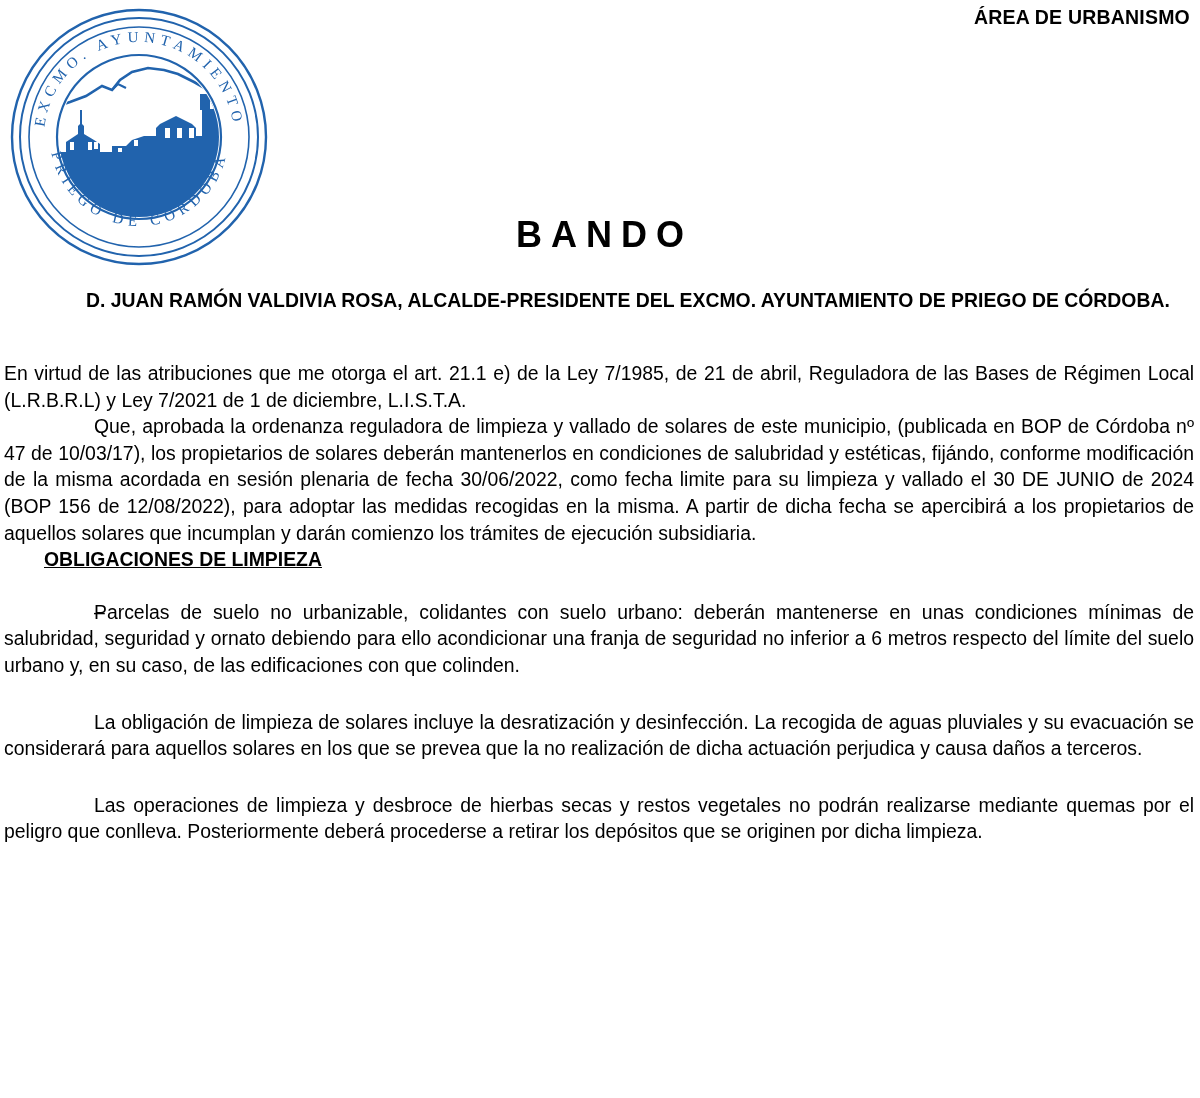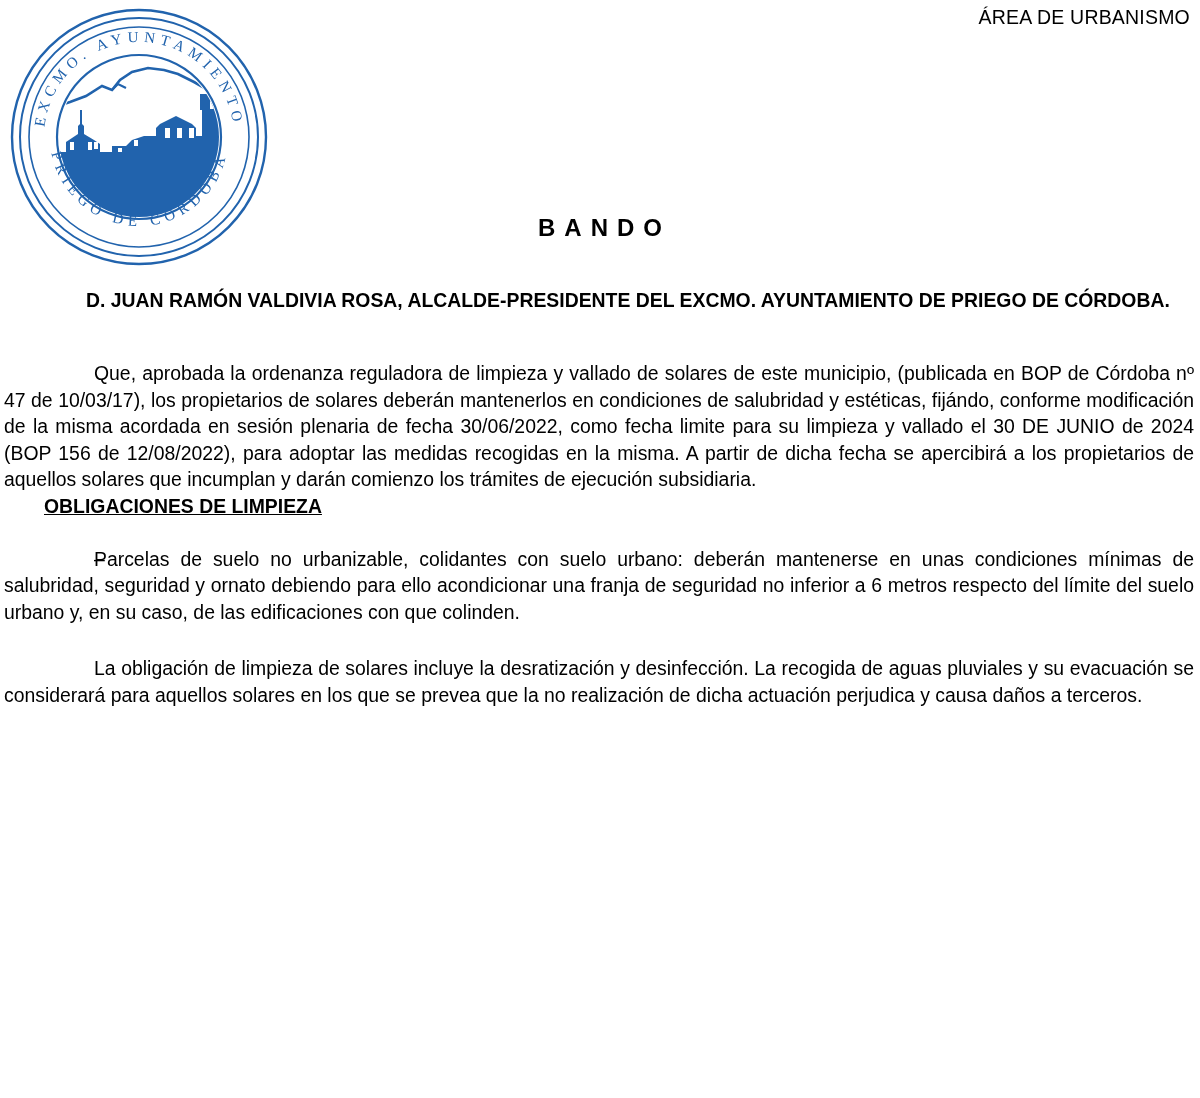--- a/index.html
+++ b/index.html
@@ -22,21 +22,21 @@
     position: absolute;
     top: 0; left: 0;
     width: 1200px;
     height: 46px;
   }
   .area-label {
     position: absolute;
     right: 10px;
     top: 6px;
     font-size: 19.5px;
-    font-weight: normal;
+    font-weight: bold;
     letter-spacing: 0.2px;
     white-space: nowrap;
   }
 
   
   .seal-wrap {
     position: absolute;
     left: 8px;
     top: 6px;
     width: 262px;
@@ -51,21 +51,21 @@
     top: 0;
     width: 1200px;
     padding: 0 8px 0 4px;
   }
 
   .title-bando {
     position: absolute;
     left: 0; right: 0;
     top: 214px;
     text-align: center;
-    font-size: 24px;
+    font-size: 36px;
     font-weight: bold;
     letter-spacing: 9px;
     text-indent: 9px;
   }
 
   .subtitle {
     position: absolute;
     left: 86px;
     width: 1096px;
     top: 288px;
@@ -177,33 +177,35 @@
 </div>
 
 <div class="doc">
 
   <div class="title-bando">BANDO</div>
 
   <div class="subtitle">D. JUAN RAMÓN VALDIVIA ROSA, ALCALDE-PRESIDENTE DEL EXCMO. AYUNTAMIENTO DE PRIEGO DE CÓRDOBA.</div>
 
   <div class="flow">
 
+    <p class="p-block">En virtud de las atribuciones que me otorga el art. 21.1 e) de la Ley 7/1985, de 21 de abril, Reguladora de las Bases de Régimen Local (L.R.B.R.L) y Ley 7/2021 de 1 de diciembre, L.I.S.T.A.</p>
 
 
     <p class="indent-first"><span>Que, aprobada la </span><b>ordenanza reguladora de limpieza y vallado de solares</b><span> de este municipio, (publicada en BOP de Córdoba nº 47 de 10/03/17), los propietarios de solares deberán mantenerlos en condiciones de salubridad y estéticas, fijándo, conforme modificación de la misma acordada en sesión plenaria de fecha 30/06/2022, como </span><b>fecha limite para su limpieza y vallado el 30 DE JUNIO de 2024</b><span> (BOP 156 de 12/08/2022), para adoptar las medidas recogidas en la misma</span><b>.</b><span> A partir de dicha fecha se apercibirá a los propietarios de aquellos solares que incumplan y darán comienzo los trámites de ejecución subsidiaria.</span></p>
 
 
     <p class="section-head">OBLIGACIONES DE LIMPIEZA</p>
 
     <div class="gap-md"></div>
 
 
     <p class="bullet-line"><span class="dash">–</span><b>Parcelas de suelo no urbanizable, colidantes con suelo urbano:</b><span> deberán mantenerse en unas condiciones mínimas de salubridad, seguridad y ornato debiendo para ello acondicionar una franja de seguridad no inferior a 6 metros respecto del límite del suelo urbano y, en su caso, de las edificaciones con que colinden.</span></p>
 
     <div class="gap-lg"></div>
 
     <p class="indent-first">La obligación de limpieza de solares incluye la desratización y desinfección. La recogida de aguas pluviales y su evacuación se considerará para aquellos solares en los que se prevea que la no realización de dicha actuación perjudica y causa daños a terceros.</p>
 
     <div class="gap-lg"></div>
 
+    <p class="indent-first">Las operaciones de limpieza y desbroce de hierbas secas y restos vegetales no podrán realizarse mediante quemas por el peligro que conlleva. Posteriormente deberá procederse a retirar los depósitos que se originen por dicha limpieza.</p>
 
   </div>
 </div>
 
 </body></html>

